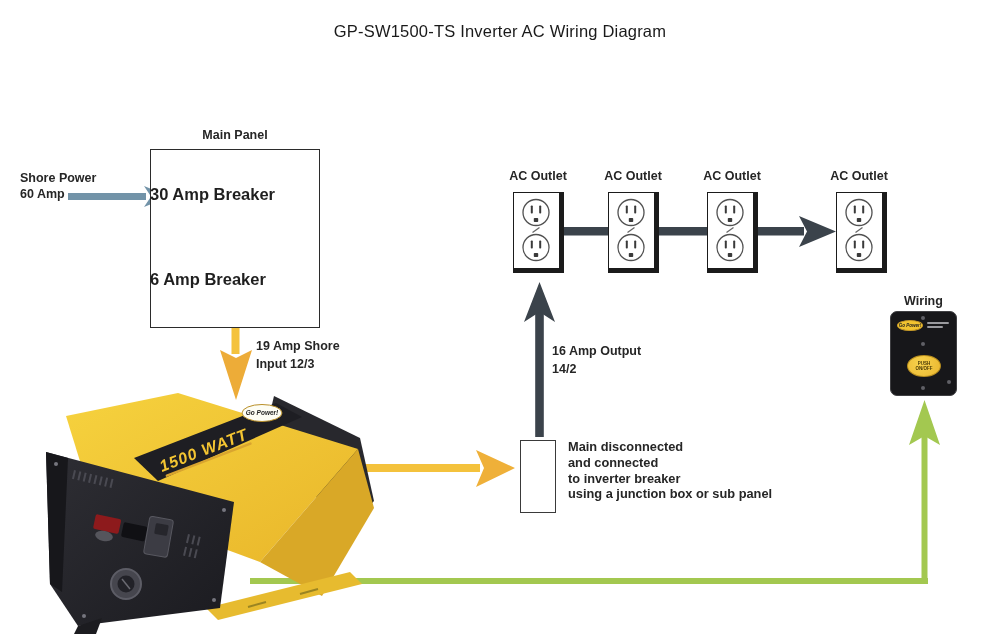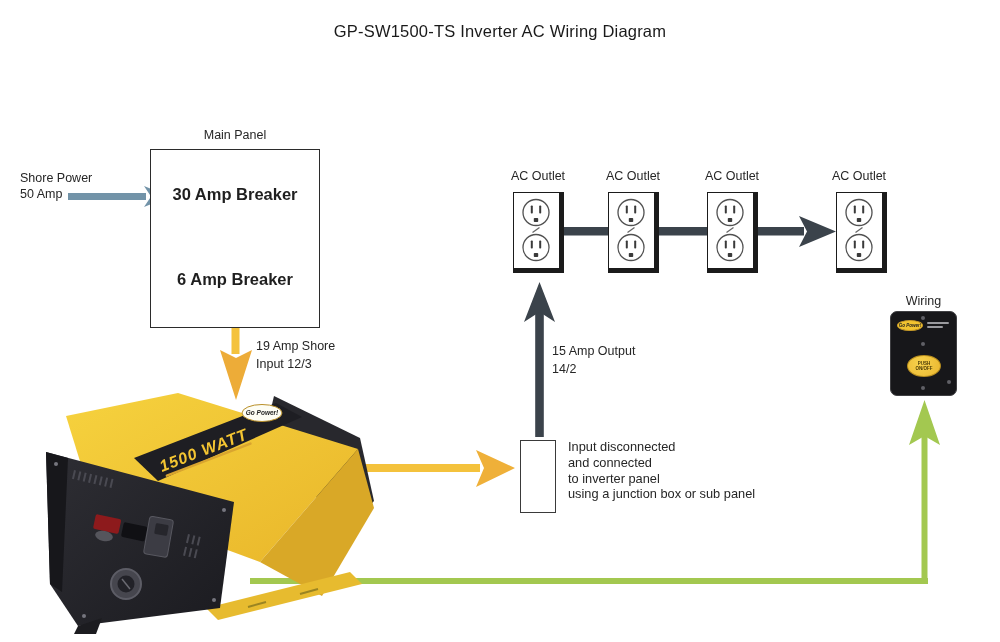--- a/index.html
+++ b/index.html
@@ -1,27 +1,27 @@
 <!DOCTYPE html>
 <html><head>
 <meta charset="utf-8">
 <style>
   html,body{margin:0;padding:0;background:#ffffff;}
   #stage{position:relative;width:1000px;height:642px;background:#ffffff;overflow:hidden;
          font-family:"Liberation Sans",sans-serif;color:#262626;padding-left:17px;}
   .abs{position:absolute;}
-  .lbl{position:absolute;font-size:12.5px;font-weight:400;line-height:1.28;color:#262626;white-space:nowrap;}
+  .lbl{position:absolute;font-size:12.5px;font-weight:700;line-height:1.28;color:#262626;white-space:nowrap;}
   .lbl span{display:block;}
   .ctr{text-align:center;}
   #title{position:absolute;left:0;top:22px;width:1000px;text-align:center;
          font-size:16.5px;font-weight:500;color:#1a1a1a;letter-spacing:.2px;}
   
   #main-panel{position:absolute;left:150px;top:149px;width:170px;height:179px;
               border:1.6px solid #2b2b2b;background:#fff;box-sizing:border-box;z-index:2;}
-  .breaker{position:absolute;left:150px;width:170px;text-align:center;
+  .breaker{position:absolute;left:150px;width:170px;text-align:left;
            font-size:16.5px;font-weight:600;color:#1f1f1f;z-index:3;}
   
   #junction-box{position:absolute;left:520px;top:440px;width:36px;height:73px;
                 border:1.6px solid #3a3a3a;background:#fff;box-sizing:border-box;z-index:2;}
   
   .outlet{position:absolute;top:192px;width:51px;height:81px;background:#fff;box-sizing:border-box;
           border:1.6px solid #1b1b1b;border-right-width:5px;border-bottom-width:5px;z-index:2;}
   
   #remote{position:absolute;left:890px;top:311px;width:67px;height:85px;background:#17171a;
           border:1px solid #3f3f42;border-radius:7px;box-sizing:border-box;z-index:2;}
@@ -81,44 +81,44 @@
 
     <g fill="#A3C850">
       <rect x="250" y="578" width="678" height="6"></rect>
       <rect x="921.5" y="436" width="6" height="148"></rect>
       <polygon points="909,445 924.5,400 940,445 924.5,436"></polygon>
     </g>
   </svg>
 
   <div class="lbl" style="left:20px;top:170px;line-height:16px">
     <span>Shore Power</span>
-    <span>50 Amp</span>
+    <span>60 Amp</span>
   </div>
 
   <div class="lbl ctr" style="left:150px;top:127px;width:170px">Main Panel</div>
   <div id="main-panel"></div>
   <div class="breaker" style="top:185px">30 Amp Breaker</div>
   <div class="breaker" style="top:270px">6 Amp Breaker</div>
 
   <div class="lbl" style="left:256px;top:337px;line-height:18px">
     <span>19 Amp Shore</span>
     <span>Input 12/3</span>
   </div>
 
 
   <div class="lbl" style="left:552px;top:342px;line-height:18px">
-    <span>15 Amp Output</span>
+    <span>16 Amp Output</span>
     <span>14/2</span>
   </div>
 
   <div id="junction-box"></div>
   <div class="lbl" style="left:568px;top:439px;line-height:15.8px;font-size:12.8px">
-    <span>Input disconnected</span>
+    <span>Main disconnected</span>
     <span>and connected</span>
-    <span>to inverter panel</span>
+    <span>to inverter breaker</span>
     <span>using a junction box or sub panel</span>
   </div>
 
   <div class="lbl ctr" style="left:493px;top:168px;width:90px">AC Outlet</div>
   <div class="lbl ctr" style="left:588px;top:168px;width:90px">AC Outlet</div>
   <div class="lbl ctr" style="left:687px;top:168px;width:90px">AC Outlet</div>
   <div class="lbl ctr" style="left:814px;top:168px;width:90px">AC Outlet</div>
 
   <div class="outlet" style="left:513px">
     <svg width="44" height="74" viewBox="0 0 44 74">

